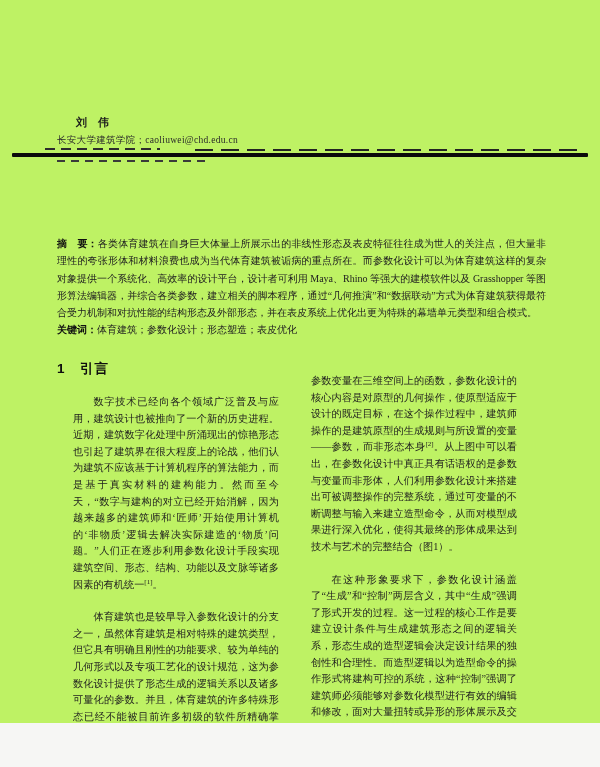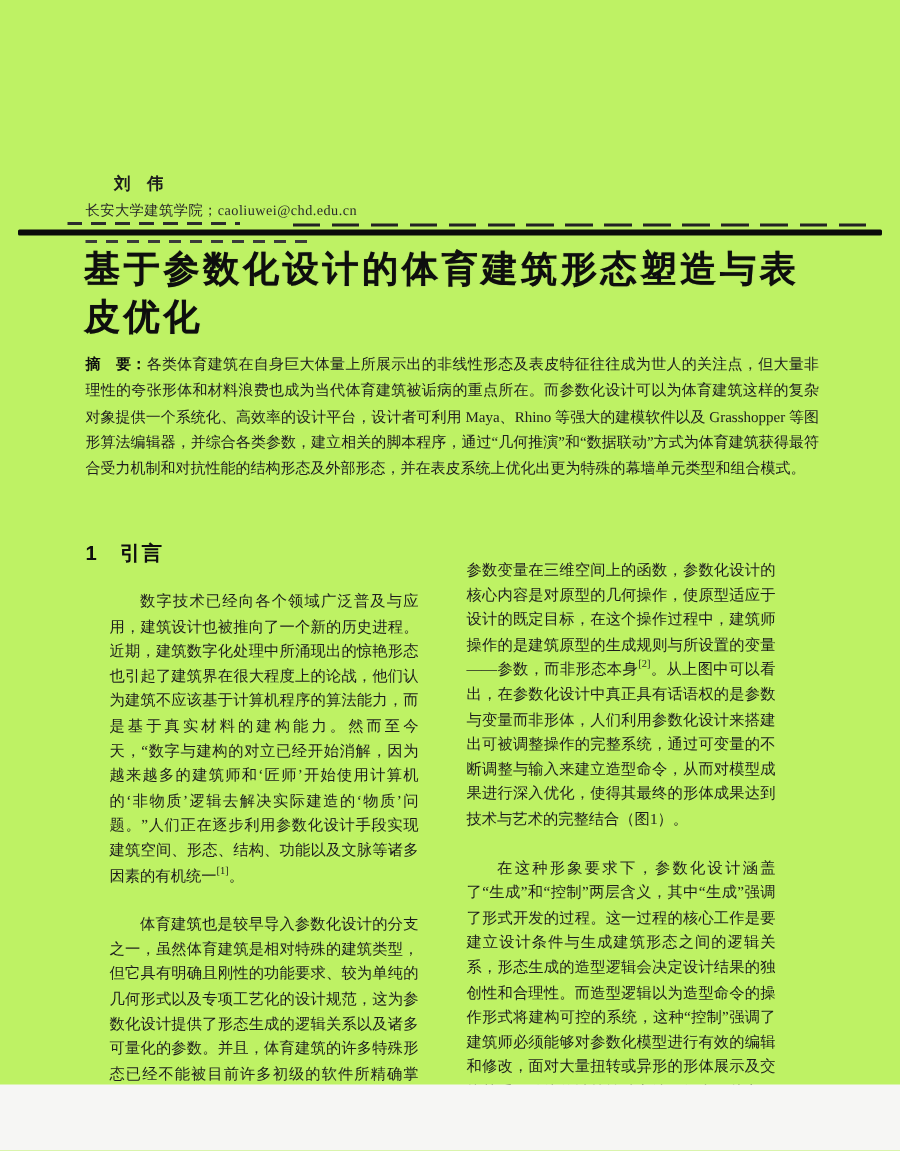--- a/index.html
+++ b/index.html
@@ -85,24 +85,24 @@
 <div class="page">
 
   <div class="author">刘 伟</div>
   <div class="affiliation">长安大学建筑学院；caoliuwei@chd.edu.cn</div>
 
   <div class="dash-top-left"></div>
   <div class="dash-top-right"></div>
   <div class="rule"></div>
   <div class="dash-bottom-left"></div>
 
-  <h1 class="title">基于参数化设计的体育建筑形态塑造与表皮优化</h1>
 
   <div class="abstract">
     <p class="abs-p"><span class="lbl">摘　要：</span><span>各类体育建筑在自身巨大体量上所展示出的非线性形态及表皮特征往往成为世人的关注点，但大量非理性的夸张形体和材料浪费也成为当代体育建筑被诟病的重点所在。而参数化设计可以为体育建筑这样的复杂对象提供一个系统化、高效率的设计平台，设计者可利用 Maya、Rhino 等强大的建模软件以及 Grasshopper 等图形算法编辑器，并综合各类参数，建立相关的脚本程序，通过“几何推演”和“数据联动”方式为体育建筑获得最符合受力机制和对抗性能的结构形态及外部形态，并在表皮系统上优化出更为特殊的幕墙单元类型和组合模式。</span></p>
+    <p class="kw-p"><span class="lbl">关键词：</span><span>体育建筑；参数化设计；形态塑造；表皮优化</span></p>
   </div>
 
   <div class="columns">
 
     <div class="col">
       <h2 class="sec-h">1　引言</h2>
       <p class="body-p indent"><span>数字技术已经向各个领域广泛普及与应用，建筑设计也被推向了一个新的历史进程。近期，建筑数字化处理中所涌现出的惊艳形态也引起了建筑界在很大程度上的论战，他们认为建筑不应该基于计算机程序的算法能力，而是基于真实材料的建构能力。然而至今天，“数字与建构的对立已经开始消解，因为越来越多的建筑师和‘匠师’开始使用计算机的‘非物质’逻辑去解决实际建造的‘物质’问题。”人们正在逐步利用参数化设计手段实现建筑空间、形态、结构、功能以及文脉等诸多因素的有机统一</span><sup class="cite">[1]</sup><span>。</span></p>
       <p class="body-p indent">体育建筑也是较早导入参数化设计的分支之一，虽然体育建筑是相对特殊的建筑类型，但它具有明确且刚性的功能要求、较为单纯的几何形式以及专项工艺化的设计规范，这为参数化设计提供了形态生成的逻辑关系以及诸多可量化的参数。并且，体育建筑的许多特殊形态已经不能被目前许多初级的软件所精确掌控，而多项专业和工种也往往面临着单一软件不能彻底解决的问题。但参数化设计可以为体育建筑这样的复杂对象提供了一个系统化、高效率的设计平台，利用数字技术为其获得最符合受力性能且节省材料的结构与表皮形式。</p>
 
     </div>

